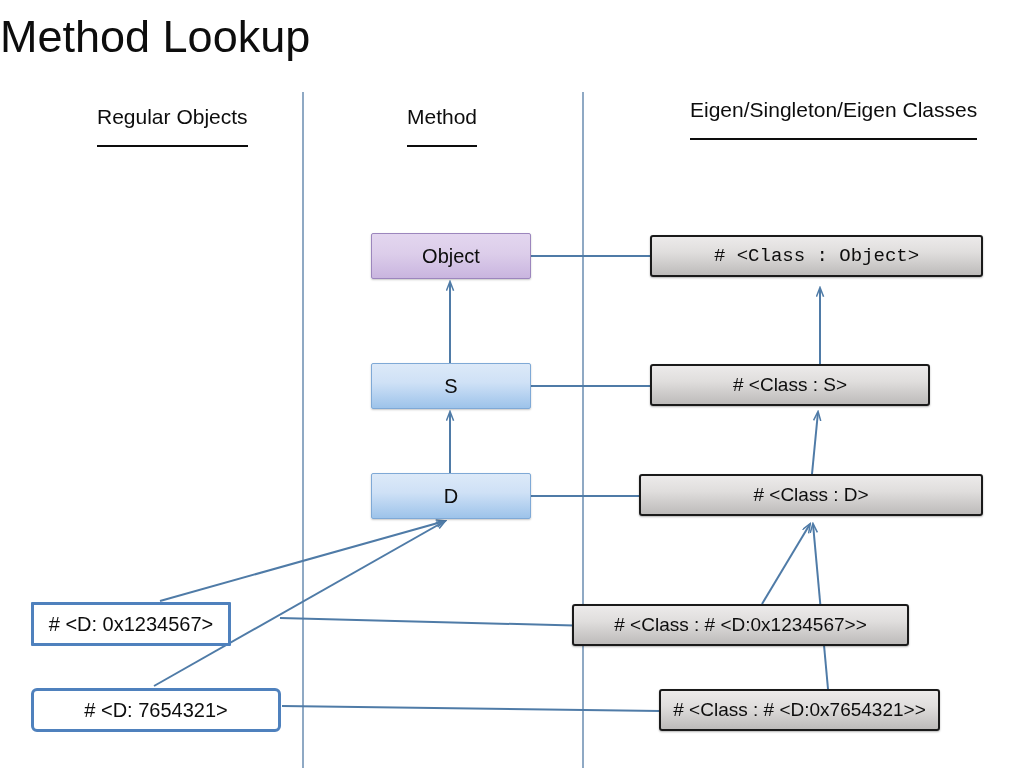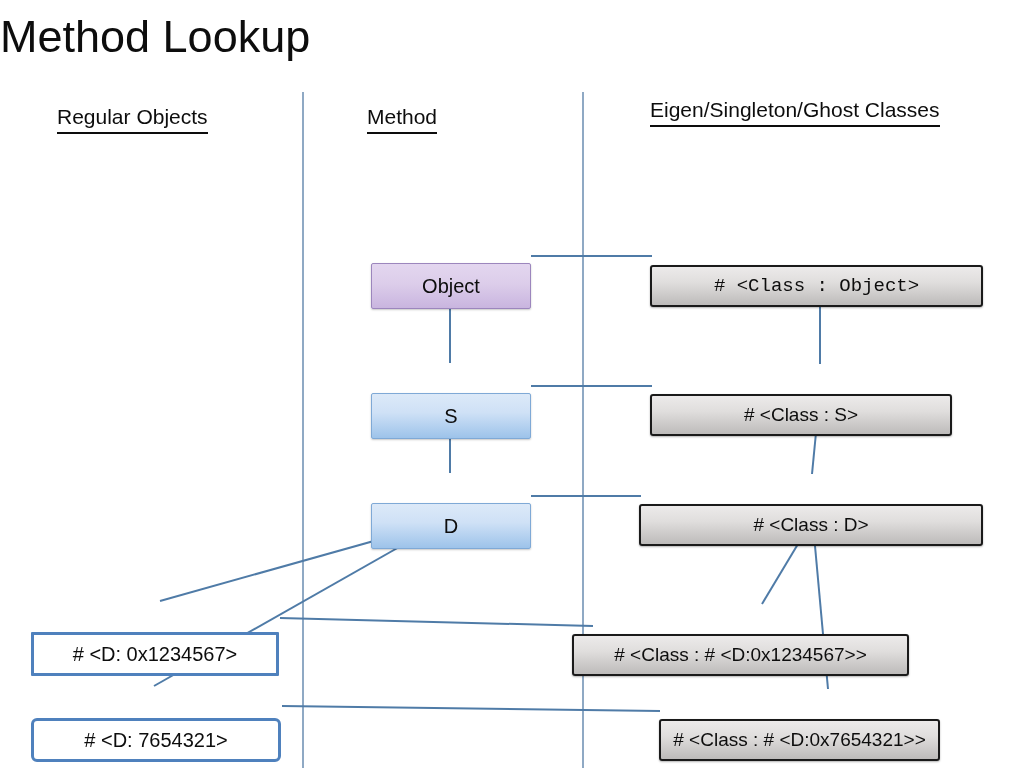--- a/index.html
+++ b/index.html
@@ -16,30 +16,30 @@
     position:absolute;left:0;top:12px;width:1024px;text-align:left;
     font-size:45px;font-weight:400;letter-spacing:0px;line-height:1.1;
     color:#0d0d0d;
   }
 
   .col-header{
     position:absolute;font-size:21px;color:#0d0d0d;white-space:nowrap;
     padding-bottom:2px;
   }
   .col-header .txt{
-    display:inline-block;border-bottom:2px solid #0d0d0d;padding-bottom:3px;
+    display:inline-block;border-bottom:2px solid #0d0d0d;padding-bottom:16px;margin-left:40px;
   }
   #hdr-regular{left:57px;top:105px;}
   #hdr-classes{left:367px;top:105px;}
   #hdr-eigen{left:650px;top:98px;}
 
   .node{
     position:absolute;box-sizing:border-box;
     display:flex;align-items:center;justify-content:center;
-    text-align:left;white-space:nowrap;margin-top:30px;
+    text-align:left;white-space:nowrap;
   }
 
   
   .class-box{
     width:160px;height:46px;font-size:20px;color:#0d0d0d;
     border:1px solid #8aaed4;border-radius:2px;
     box-shadow:0 1px 2px rgba(0,0,0,.22);
   }
   .class-box.obj{
     background:linear-gradient(180deg,#e3d6ef 0%,#dccdea 45%,#c9b5df 100%);
@@ -54,31 +54,31 @@
   #node-d{left:371px;top:473px;}
 
   
   .eigen-box{
     height:42px;font-size:19px;color:#0d0d0d;
     background:linear-gradient(180deg,#eceaea 0%,#e0dedd 40%,#bdbbba 100%);
     border:2px solid #1a1a1a;border-radius:3px;
     box-shadow:0 1px 2px rgba(0,0,0,.3);
   }
   #node-eigen-object{left:650px;top:235px;width:333px;font-family:Liberation Mono, monospace;}
-  #node-eigen-s{left:650px;top:364px;width:302px;}
+  #node-eigen-s{left:650px;top:364px;width:280px;}
   #node-eigen-d{left:639px;top:474px;width:344px;}
   #node-eigen-inst1{left:572px;top:604px;width:337px;}
   #node-eigen-inst2{left:659px;top:689px;width:281px;}
 
   
   .inst-box{
     height:44px;font-size:20px;color:#0d0d0d;background:#ffffff;
     border:3px solid #4f81bd;border-radius:1px;
   }
-  #node-inst1{left:31px;top:602px;width:248px;}
+  #node-inst1{left:31px;top:602px;width:200px;}
   #node-inst2{left:31px;top:688px;width:250px;border-radius:6px;}
 </style>
 </head>
 <body>
 
 <div id="canvas">
 
   <svg id="svg-layer" viewBox="0 0 1024 768" xmlns="http://www.w3.org/2000/svg">
     <defs>
       <marker id="ah" markerWidth="11" markerHeight="11" refX="9.2" refY="4" orient="auto" markerUnits="userSpaceOnUse">
@@ -105,21 +105,21 @@
     <line x1="154" y1="686" x2="445" y2="521" stroke="#4f7ba7" stroke-width="2" marker-end="url(#ah)"></line>
 
     <line x1="280" y1="618" x2="593" y2="626" stroke="#4f7ba7" stroke-width="2"></line>
     <line x1="282" y1="706" x2="660" y2="711" stroke="#4f7ba7" stroke-width="2"></line>
   </svg>
 
   <div class="title">Method Lookup</div>
 
   <div class="col-header" id="hdr-regular"><span class="txt">Regular Objects</span></div>
   <div class="col-header" id="hdr-classes"><span class="txt">Method</span></div>
-  <div class="col-header" id="hdr-eigen"><span class="txt">Eigen/Singleton/Ghost Classes</span></div>
+  <div class="col-header" id="hdr-eigen"><span class="txt">Eigen/Singleton/Eigen Classes</span></div>
 
   <div class="node class-box obj" id="node-object">Object</div>
   <div class="node class-box blue" id="node-s">S</div>
   <div class="node class-box blue" id="node-d">D</div>
 
   <div class="node eigen-box" id="node-eigen-object"># &lt;Class : Object&gt;</div>
   <div class="node eigen-box" id="node-eigen-s"># &lt;Class : S&gt;</div>
   <div class="node eigen-box" id="node-eigen-d"># &lt;Class : D&gt;</div>
   <div class="node eigen-box" id="node-eigen-inst1"># &lt;Class : # &lt;D:0x1234567&gt;&gt;</div>
   <div class="node eigen-box" id="node-eigen-inst2"># &lt;Class : # &lt;D:0x7654321&gt;&gt;</div>

